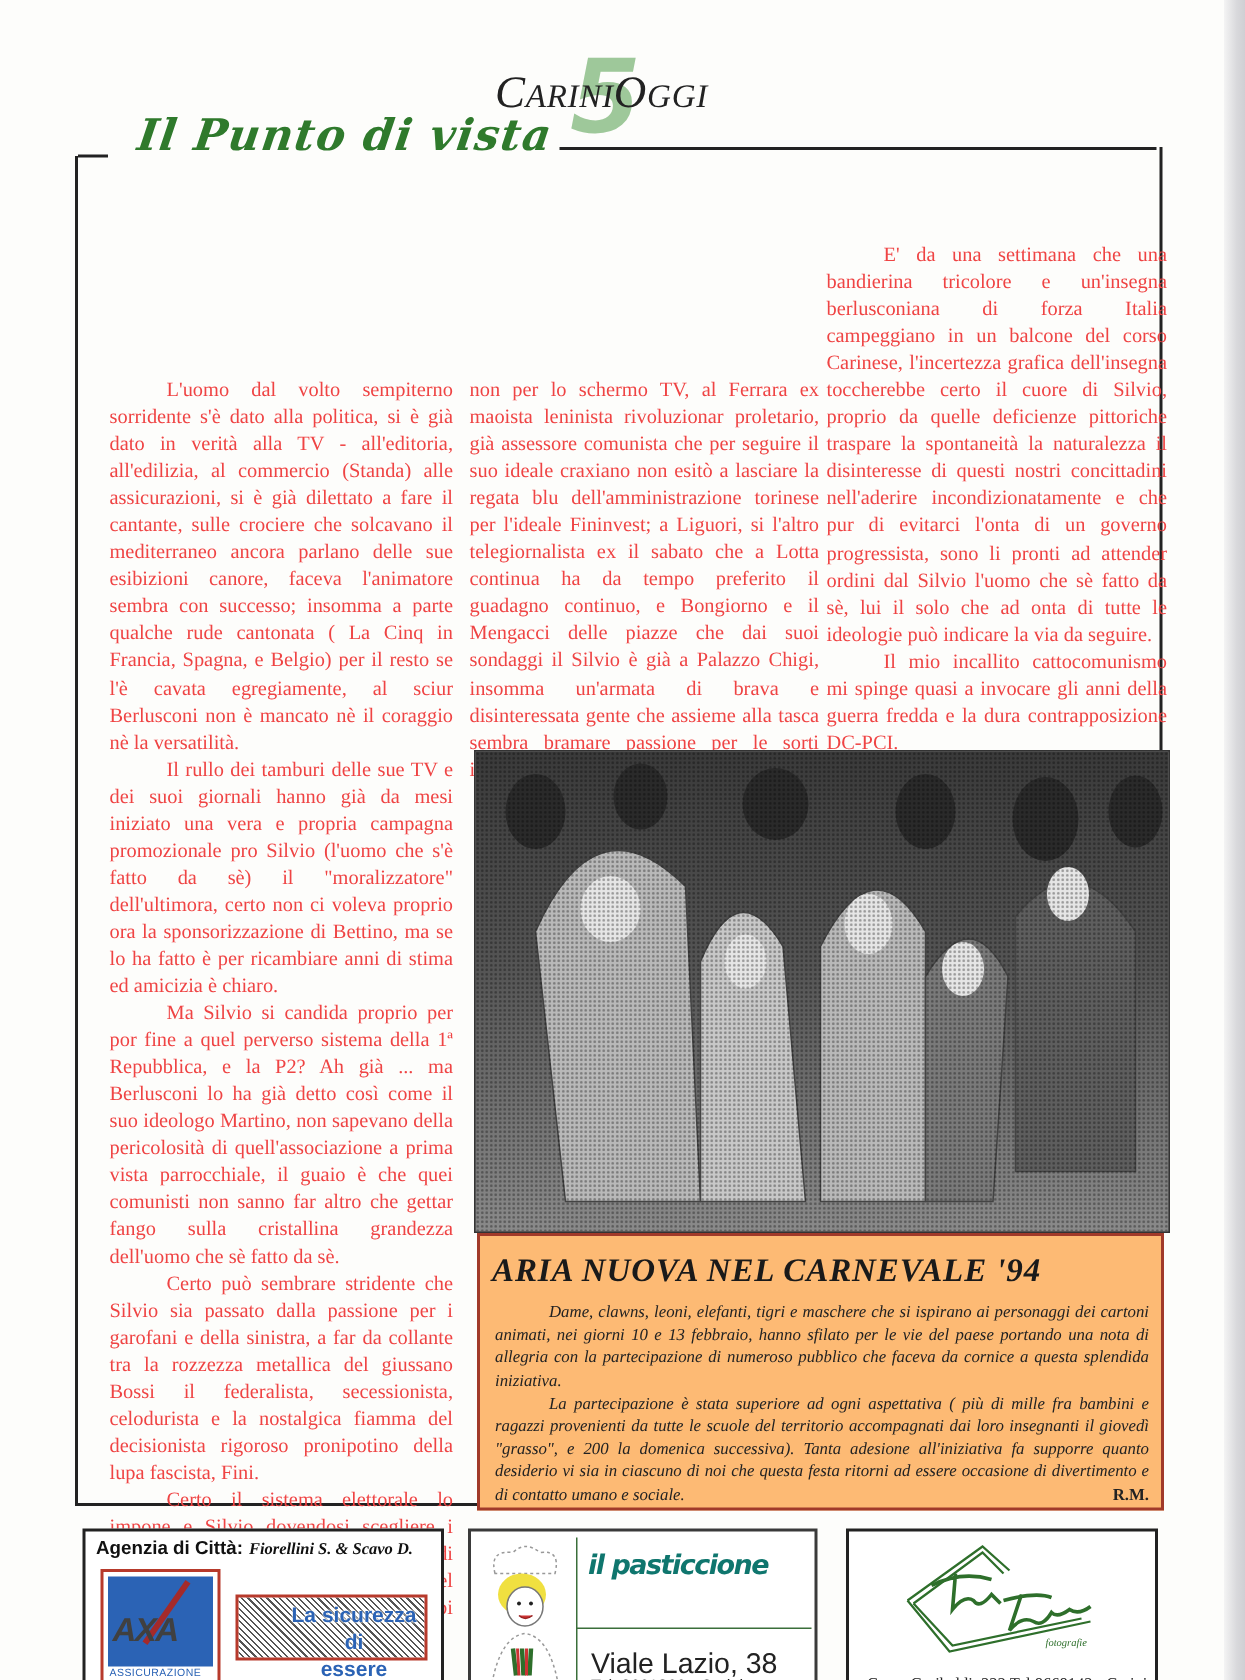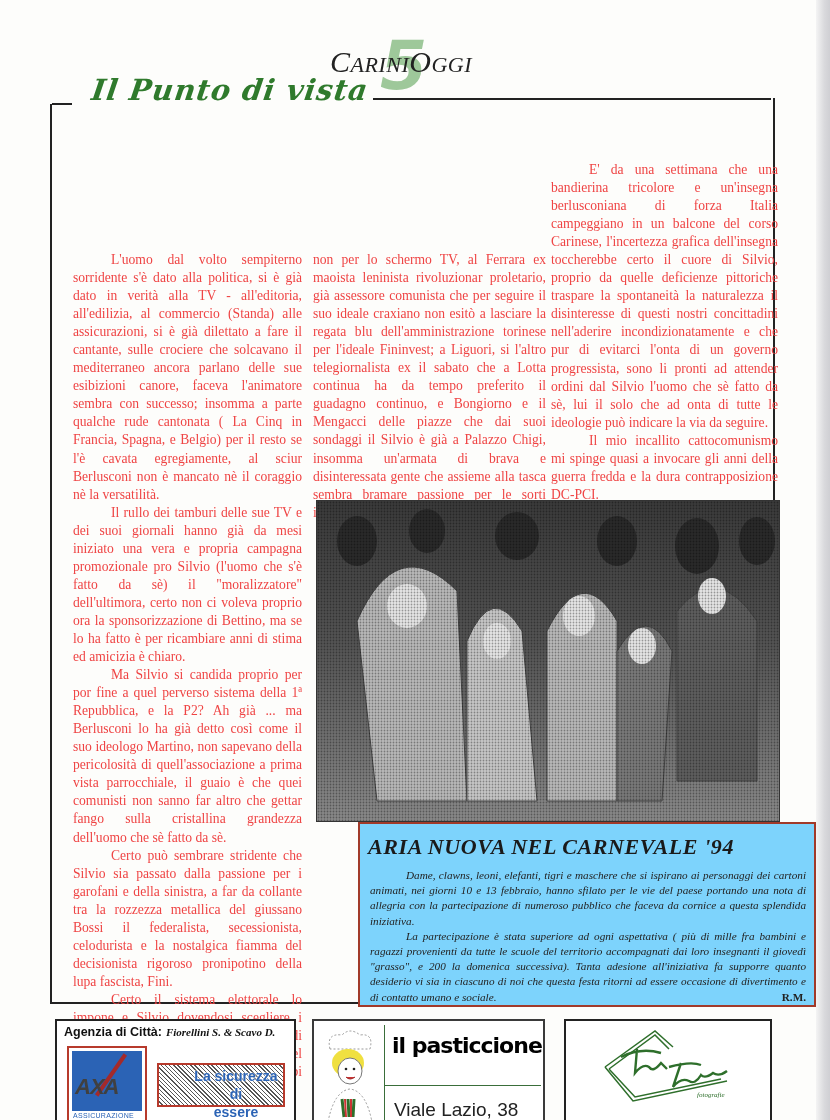--- a/index.html
+++ b/index.html
@@ -30,21 +30,21 @@
   .col1 { left:73px; top:251px; width:229px; }
   .col2 { left:313px; top:251px; width:233px; }
   .col3 { left:551px; top:161px; width:227px; }
   .sig { text-align:right; font-weight:bold; font-size:12px; margin-top:3px; text-indent:0 !important; }
   
   .photo { position:absolute; left:316px; top:500px; width:462px; height:320px; overflow:hidden;
            background:#6b6b6b; border:1px solid #333; }
   .photo svg { width:100%; height:100%; display:block; }
   
   .caption { position:absolute; left:318px; top:822px; width:458px; height:185px;
-             background:#7dd3fc; border:2px solid #a13a2a; box-sizing:border-box;margin-left:40px; }
+             background:#fdba74; border:2px solid #a13a2a; box-sizing:border-box; }
   .caption h2 { margin:0; position:absolute; left:8px; top:10px; font-family:"Liberation Serif", serif;
                 font-style:italic; font-weight:bold; font-size:22px; letter-spacing:.6px; color:#1a1a1a; }
   .caption .body { position:absolute; left:10px; top:44px; width:436px; font-style:italic;
                    font-size:11.2px; line-height:15.2px; text-align:justify; color:#222; }
   .caption .body p { margin:0; text-indent:36px; }
   .caption .rm { font-style:normal; font-weight:bold; float:right; }
   
   .ad { position:absolute; top:1019px; height:110px; border:2px solid #222; box-sizing:border-box; background:#fff; }
   .ad1 { left:55px; width:241px; }
   .ad2 { left:312px; width:233px; border-color:#3a3a3a; }
@@ -57,21 +57,21 @@
   .axa .slash { position:absolute; left:40px; top:2px; width:4px; height:50px; background:#a42a2a; transform:rotate(35deg); }
   .axa .txt { position:absolute; left:6px; top:26px; font-family:"Liberation Sans", sans-serif; font-weight:bold;
               font-style:italic; font-size:22px; color:#404040; letter-spacing:-1px; }
   .axa .sub { position:absolute; left:4px; top:64px; font-family:"Liberation Sans", sans-serif; font-size:7px; color:#2b63b5; letter-spacing:.3px; }
   .slogan { position:absolute; left:100px; top:42px; width:128px; height:44px; border:2px solid #b73a2c;
             box-sizing:border-box; background:repeating-linear-gradient(45deg,#fff 0 2px,#555 2px 3px);
             font-family:"Liberation Sans", sans-serif; font-size:14px; line-height:18px; color:#2b63b5; text-align:center;
             font-weight:bold; padding-top:2px; text-shadow:0 0 2px #fff,0 0 2px #fff;padding-left:30px; }
   .chef { position:absolute; left:4px; top:6px; width:62px; height:100px; }
   .past-name { position:absolute; left:78px; top:12px; font-family:"DejaVu Sans", sans-serif; font-weight:bold;
-               font-size:22px; color:#000000; letter-spacing:-1px; }
+               font-size:18px; color:#0f766e; letter-spacing:-1px; font-style:italic; }
   .past-div { position:absolute; left:70px; top:64px; width:157px; height:1px; background:#3a6e3a; }
   .past-vert { position:absolute; left:70px; top:4px; width:1px; height:104px; background:#3a6e3a; }
   .past-addr { position:absolute; left:80px; top:78px; font-family:"Liberation Sans", sans-serif; font-size:19px; color:#222; white-space:nowrap; }
   .past-tel { position:absolute; left:80px; top:97px; font-family:"Liberation Sans", sans-serif; font-size:11px; color:#222; white-space:nowrap; }
   .photog-logo { position:absolute; left:35px; top:6px; width:140px; height:78px; }
   .photog-addr { position:absolute; left:12px; top:96px; font-family:"Liberation Serif", serif; font-size:11px; color:#222; white-space:nowrap; }
 </style>
 </head>
 <body>
 

